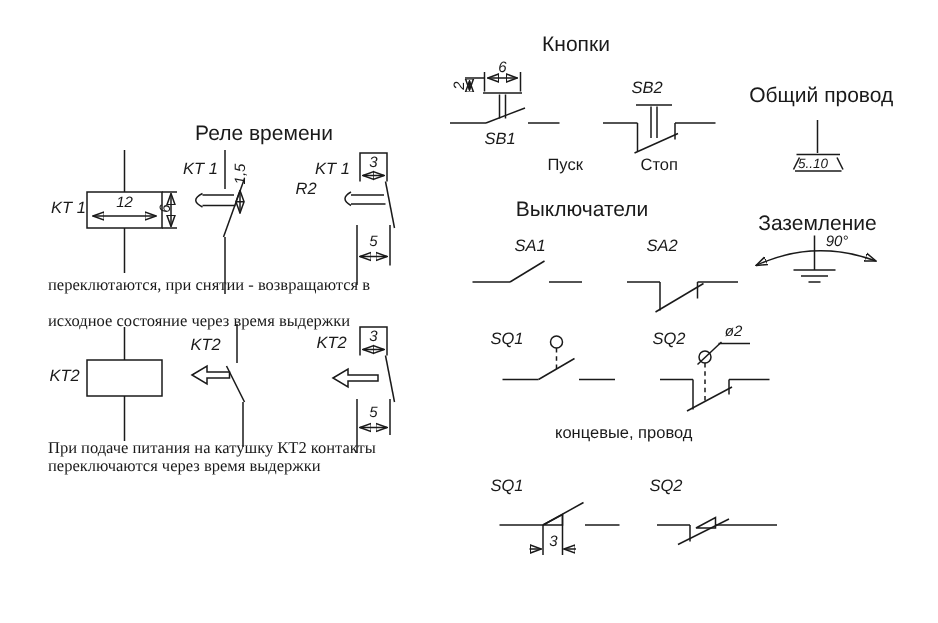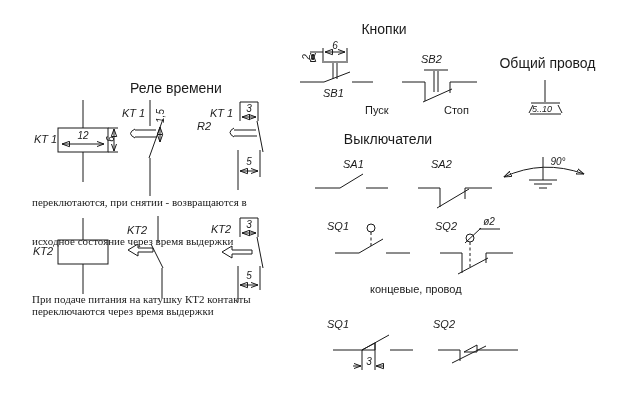--- a/index.html
+++ b/index.html
@@ -184,50 +184,51 @@
   <div class="txt dim rot" style="left:103px;top:133px;width:14px;height:12px;">6</div>
 
   <div class="txt lbl" style="left:122px;top:107px;">KT 1</div>
   <div class="txt dim rot" style="left:149px;top:110px;width:22px;height:12px;">1,5</div>
 
   <div class="txt lbl" style="left:210px;top:107px;">KT 1</div>
   <div class="txt lbl" style="left:197px;top:120px;">R2</div>
   <div class="txt dim" style="left:242px;top:103px;width:14px;">3</div>
   <div class="txt dim" style="left:242px;top:156px;width:14px;">5</div>
 
-  <div class="txt desc" style="left:32px;top:196px;">переклютаются, при снятии - возвращаются в</div>
-  <div class="txt desc" style="left:32px;top:208px;margin-top:27px;">исходное состояние через время выдержки</div>
+  <div class="txt desc" style="left:32px;top:184px;">переклютаются, при снятии - возвращаются в</div>
+  <div class="txt desc" style="left:32px;top:208px;">исходное состояние через время выдержки</div>
 
   <div class="txt lbl" style="left:33px;top:245px;">KT2</div>
   <div class="txt lbl" style="left:127px;top:224px;">KT2</div>
   <div class="txt lbl" style="left:211px;top:223px;">KT2</div>
   <div class="txt dim" style="left:242px;top:219px;width:14px;">3</div>
   <div class="txt dim" style="left:242px;top:270px;width:14px;">5</div>
 
   <div class="txt desc" style="left:32px;top:293px;">При подаче питания на катушку КТ2 контакты</div>
   <div class="txt desc" style="left:32px;top:305px;">переключаются через время выдержки</div>
 
   <div class="txt title" style="left:354px;top:21px;width:60px;">Кнопки</div>
   <div class="txt dim" style="left:327px;top:40px;width:16px;">6</div>
   <div class="txt dim rot" style="left:300px;top:51px;width:12px;height:12px;">2</div>
   <div class="txt lbl" style="left:323px;top:87px;">SB1</div>
   <div class="txt cap" style="left:317px;top:104px;margin-left:48px;">Пуск</div>
   <div class="txt lbl" style="left:421px;top:53px;">SB2</div>
-  <div class="txt cap" style="left:427px;top:104px;margin-left:17px;">Стоп</div>
+  <div class="txt cap" style="left:427px;top:104px;">Стоп</div>
 
   <div class="txt title" style="left:495px;top:55px;width:105px;">Общий провод</div>
   <div class="txt dim-sm" style="left:532px;top:104px;width:26px;">5..10</div>
 
   <div class="txt title" style="left:328px;top:131px;width:120px;">Выключатели</div>
   <div class="txt lbl" style="left:343px;top:158px;">SA1</div>
   <div class="txt lbl" style="left:431px;top:158px;">SA2</div>
   <div class="txt lbl" style="left:327px;top:220px;">SQ1</div>
   <div class="txt lbl" style="left:435px;top:220px;">SQ2</div>
   <div class="txt dim" style="left:480px;top:216px;width:18px;">ø2</div>
   <div class="txt cap" style="left:370px;top:283px;">концевые, провод</div>
 
+  <div class="txt title" style="left:505px;top:140px;width:80px;">Заземление</div>
   <div class="txt dim" style="left:548px;top:156px;width:20px;">90°</div>
 
   <div class="txt lbl" style="left:327px;top:318px;">SQ1</div>
   <div class="txt lbl" style="left:433px;top:318px;">SQ2</div>
   <div class="txt dim" style="left:363px;top:356px;width:12px;">3</div>
 
 </div>
 
 </body></html>

